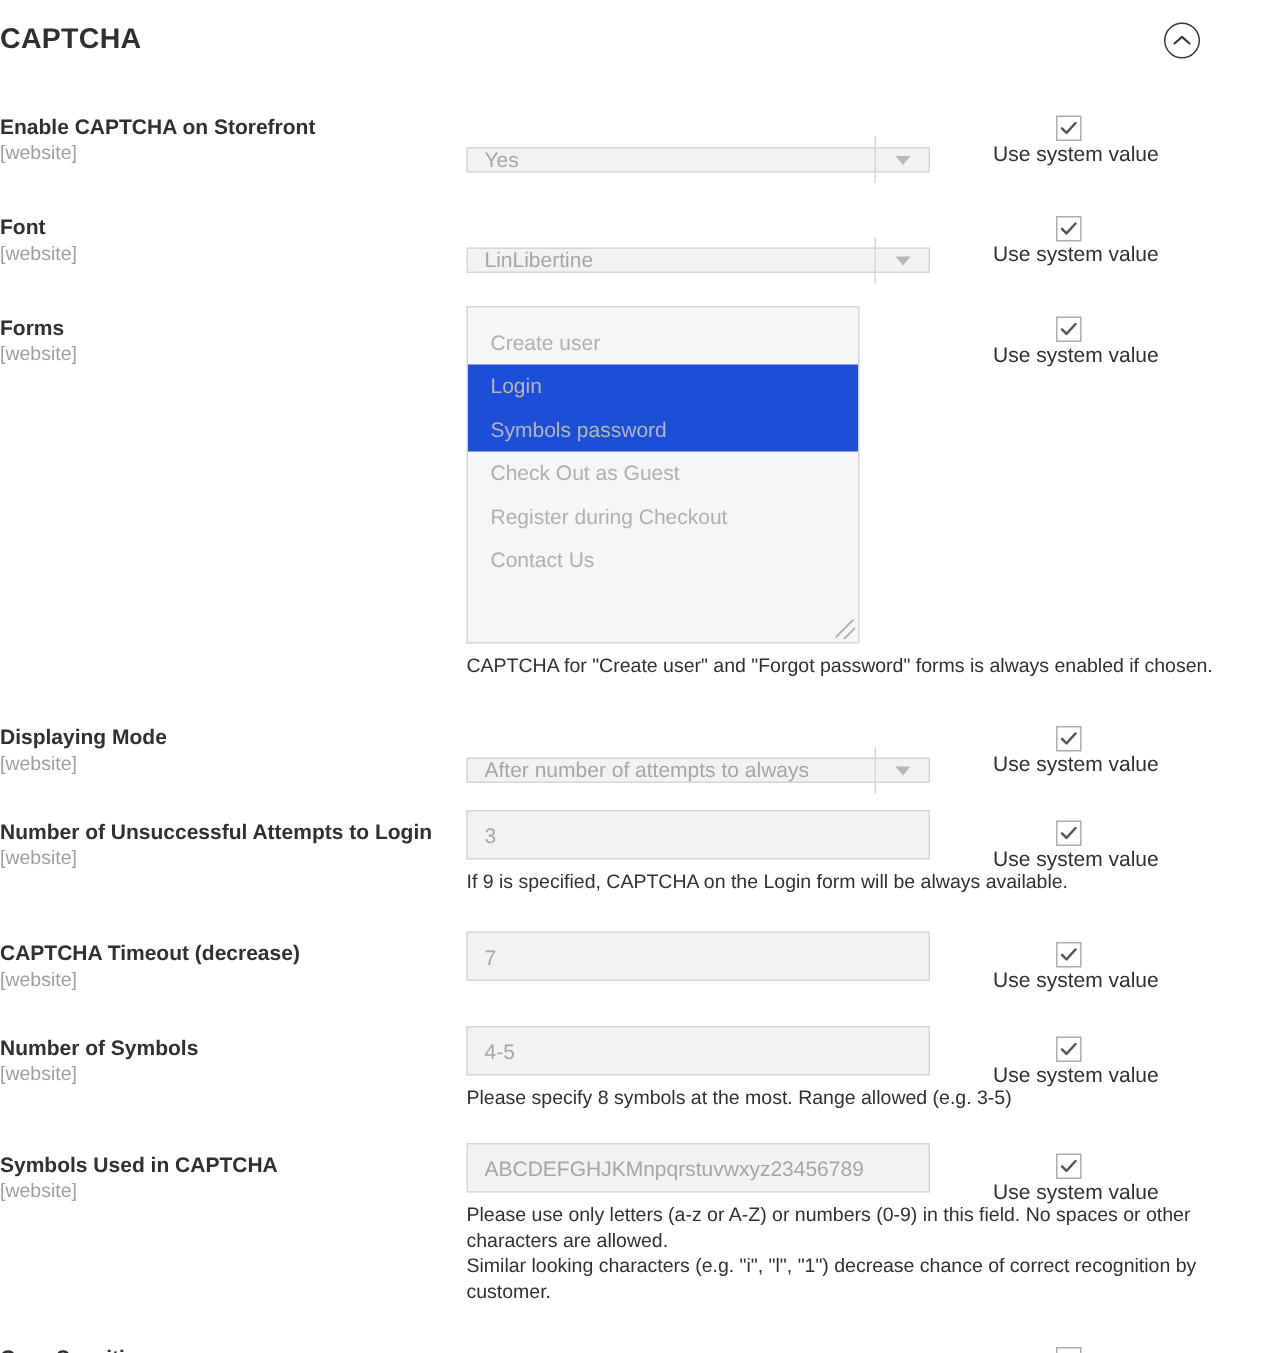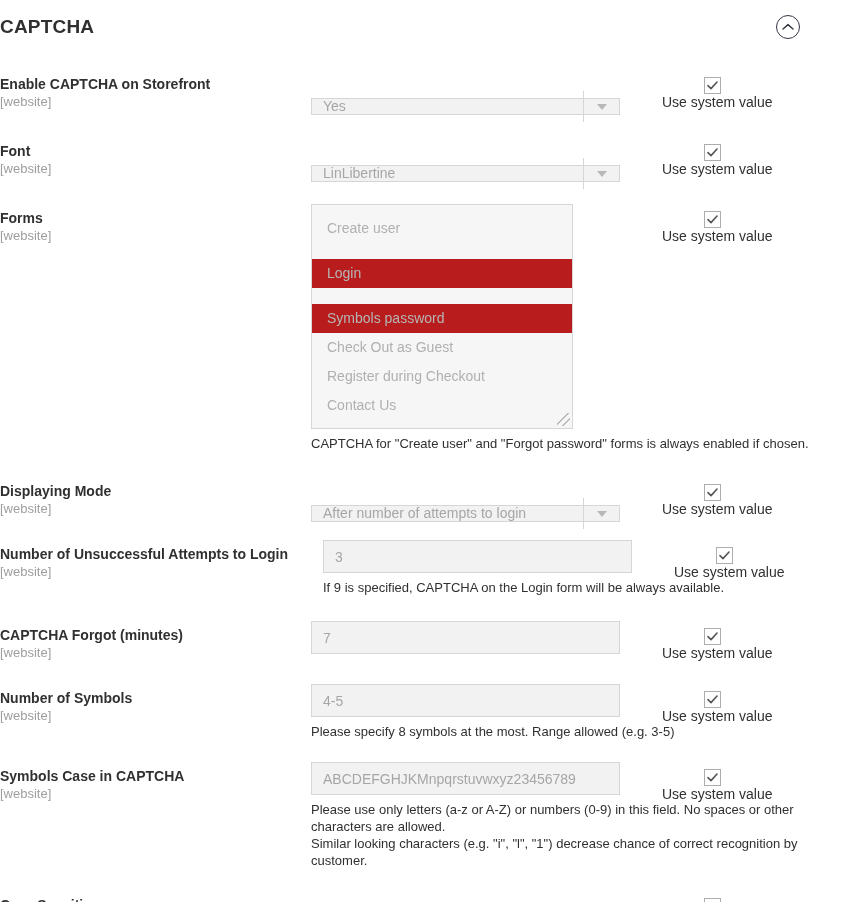--- a/index.html
+++ b/index.html
@@ -151,23 +151,22 @@
     padding-top: 9px;
   }
   .ms-option {
     font-size: 14px;
     color: #b0b0b0;
     line-height: 29px;
     padding: 0 0 0 15px;
     white-space: nowrap;
   }
   .ms-option.selected {
-    background: #b91c1c;
+    background: #1d4ed8;
     color: #b6b6b6;
-    margin-top: 16px;
   }
   .resize-grip {
     position: absolute;
     right: 2px;
     bottom: 2px;
     width: 13px;
     height: 13px;
     background-image:
       linear-gradient(135deg, transparent 0 42%, #b9b9b9 42% 50%, transparent 50% 100%),
       linear-gradient(135deg, transparent 0 67%, #b9b9b9 67% 75%, transparent 75% 100%);
@@ -305,38 +304,38 @@
   </div>
 
   <div class="field-row" style="margin-top:25px;">
     <div class="label-col">
       <span class="field-label">Displaying Mode</span>
       <span class="field-scope">[website]</span>
     </div>
     <div class="control-col">
       <div class="control-main">
         <div class="select-wrap">
-          <span class="select-value">After number of attempts to login</span>
+          <span class="select-value">After number of attempts to always</span>
           <span class="select-arrow-box">
               <span class="caret-down"></span>
             </span>
         </div>
       </div>
       <div class="sysvalue">
         <span class="cbox">
           <svg width="11" height="9" viewBox="0 0 11 9" aria-hidden="true">
               <path d="M1 4.6 L4 7.6 L10 1" fill="none" stroke="#555555" stroke-width="1.6" stroke-linecap="round" stroke-linejoin="round"></path>
             </svg>
         </span>
         <span class="sysvalue-label">Use system value</span>
       </div>
     </div>
   </div>
 
-  <div class="field-row" style="margin-top:16px;gap:12px;">
+  <div class="field-row" style="margin-top:16px;">
     <div class="label-col">
       <span class="field-label">Number of Unsuccessful Attempts to Login</span>
       <span class="field-scope">[website]</span>
     </div>
     <div class="control-col">
       <div class="control-main">
         <input class="text-input" type="text" disabled="" placeholder="3" style="">
         <div class="hint">If 9 is specified, CAPTCHA on the Login form will be always available.</div>
       </div>
       <div class="sysvalue">
@@ -345,21 +344,21 @@
               <path d="M1 4.6 L4 7.6 L10 1" fill="none" stroke="#555555" stroke-width="1.6" stroke-linecap="round" stroke-linejoin="round"></path>
             </svg>
         </span>
         <span class="sysvalue-label">Use system value</span>
       </div>
     </div>
   </div>
 
   <div class="field-row" style="margin-top:25px;">
     <div class="label-col">
-      <span class="field-label">CAPTCHA Forgot (minutes)</span>
+      <span class="field-label">CAPTCHA Timeout (decrease)</span>
       <span class="field-scope">[website]</span>
     </div>
     <div class="control-col">
       <div class="control-main">
         <input class="text-input" type="text" disabled="" placeholder="7" style="">
       </div>
       <div class="sysvalue">
         <span class="cbox">
           <svg width="11" height="9" viewBox="0 0 11 9" aria-hidden="true">
               <path d="M1 4.6 L4 7.6 L10 1" fill="none" stroke="#555555" stroke-width="1.6" stroke-linecap="round" stroke-linejoin="round"></path>
@@ -386,21 +385,21 @@
               <path d="M1 4.6 L4 7.6 L10 1" fill="none" stroke="#555555" stroke-width="1.6" stroke-linecap="round" stroke-linejoin="round"></path>
             </svg>
         </span>
         <span class="sysvalue-label">Use system value</span>
       </div>
     </div>
   </div>
 
   <div class="field-row" style="margin-top:22px;">
     <div class="label-col">
-      <span class="field-label">Symbols Case in CAPTCHA</span>
+      <span class="field-label">Symbols Used in CAPTCHA</span>
       <span class="field-scope">[website]</span>
     </div>
     <div class="control-col">
       <div class="control-main">
         <input class="text-input" type="text" disabled="" placeholder="ABCDEFGHJKMnpqrstuvwxyz23456789" style="">
         <div class="hint">
           <span class="hint-line">Please use only letters (a-z or A-Z) or numbers (0-9) in this field. No spaces or other characters are allowed.</span>
           <span class="hint-line">Similar looking characters (e.g. "i", "l", "1") decrease chance of correct recognition by customer.</span>
         </div>
       </div>

